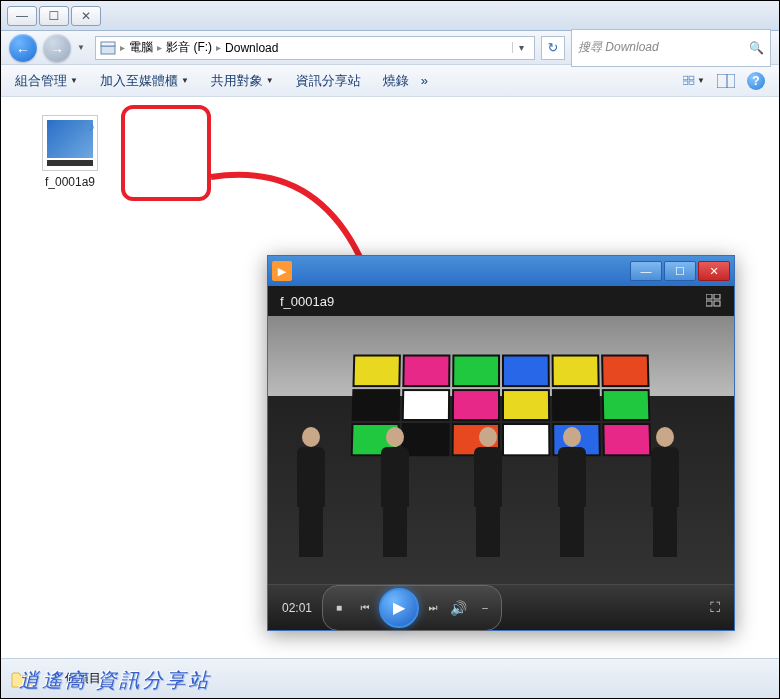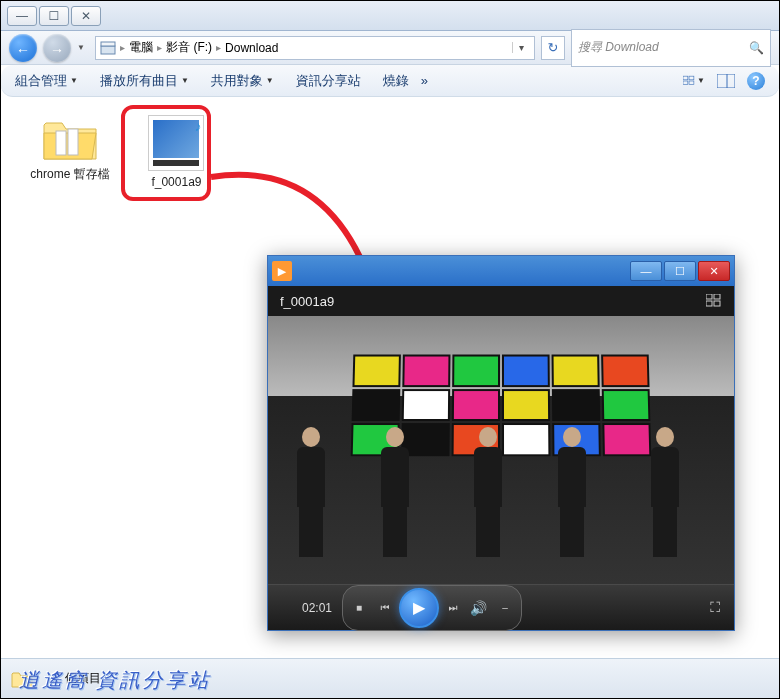--- a/index.html
+++ b/index.html
@@ -15,21 +15,21 @@
 .nav-arrow.fwd { background: radial-gradient(circle at 35% 30%, #d0dbe8, #98a8bc); }
 .nav-dd { width: 12px; font-size: 8px; color: #555; }
 .breadcrumb { flex: 1; height: 24px; background: #fff; border: 1px solid #b0c0d5; display: flex; align-items: center; padding: 0 4px; gap: 4px; font-size: 12px; }
 .bc-icon { width: 16px; height: 16px; display: inline-block; }
 .bc-sep { color: #888; font-size: 10px; }
 .bc-dd { margin-left: auto; color: #555; font-size: 10px; padding: 0 6px; border-left: 1px solid #ccc; }
 .refresh-btn { width: 24px; height: 24px; border: 1px solid #b0c0d5; background: #fff; display: flex; align-items: center; justify-content: center; color: #3a6fb8; font-size: 13px; }
 .searchbox { width: 200px; height: 38px; background: #fff; border: 1px solid #b0c0d5; display: flex; align-items: center; padding: 0 6px; font-size: 12px; color: #888; font-style: italic; }
 .searchbox .mag { margin-left: auto; color: #5a7fb0; font-size: 12px; font-style: normal; }
 
-.toolbar { height: 32px; background: linear-gradient(#f7f9fc, #e6edf6); display: flex; align-items: center; padding: 0 14px; gap: 22px; font-size: 13px; color: #1a3d6f; border-bottom: 1px solid #d0dce8; border-radius: 12px; }
+.toolbar { height: 32px; background: linear-gradient(#f7f9fc, #e6edf6); display: flex; align-items: center; padding: 0 14px; gap: 22px; font-size: 13px; color: #1a3d6f; border-bottom: 1px solid #d0dce8; }
 .tb-item { display: flex; align-items: center; gap: 3px; cursor: pointer; }
 .tb-dd { font-size: 8px; color: #333; }
 .tb-chev { margin-left: -10px; }
 .tb-right { margin-left: auto; display: flex; gap: 10px; align-items: center; }
 .tb-iconbtn { width: 22px; height: 20px; display: flex; align-items: center; justify-content: center; color: #3a6fb8; font-size: 13px; cursor: pointer; }
 .help-icon { width: 18px; height: 18px; border-radius: 50%; background: radial-gradient(circle at 35% 30%, #8cc8ff, #2a7fd8); color: #fff; display: flex; align-items: center; justify-content: center; font-size: 12px; font-weight: bold; }
 
 .content { position: absolute; top: 96px; left: 0; right: 0; bottom: 32px; background: #fff; padding: 18px 24px; }
 .file-item { display: inline-flex; flex-direction: column; align-items: center; width: 90px; margin-right: 12px; vertical-align: top; cursor: pointer; }
 .folder-icon { width: 56px; height: 48px; position: relative; }
@@ -57,21 +57,21 @@
 .colorwall { position: absolute; top: 14%; left: 18%; width: 64%; height: 38%; display: grid; grid-template-columns: repeat(6, 1fr); grid-template-rows: repeat(3, 1fr); gap: 2px; transform: perspective(400px) rotateX(4deg); }
 .colorwall div { border: 2px solid #111; }
 .c1{background:#e8d820}.c2{background:#20c840}.c3{background:#e82888}.c4{background:#2868e8}.c5{background:#111}.c6{background:#e84820}.c7{background:#fff}
 .dancer { position: absolute; bottom: 10%; width: 48px; height: 130px; }
 .dancer .head { width: 18px; height: 20px; background: #c8a888; border-radius: 50%; margin: 0 auto; }
 .dancer .body { width: 28px; height: 60px; background: #1a1a1a; margin: 0 auto; border-radius: 6px 6px 0 0; }
 .dancer .legs { width: 24px; height: 50px; background: #1a1a1a; margin: 0 auto; }
 .d1{left:4%}.d2{left:22%}.d3{left:42%}.d4{left:60%}.d5{left:80%}
 
 .controls { height: 46px; background: linear-gradient(#3a3a3a, #1a1a1a); display: flex; align-items: center; padding: 0 14px; gap: 10px; border-top: 1px solid #4a4a4a; }
-.time { color: #ddd; font-size: 12px; margin-left: 20px; }
+.time { color: #ddd; font-size: 12px; }
 .ctrl-group { background: linear-gradient(#4a4a4a, #222); border: 1px solid #666; border-radius: 16px; display: flex; align-items: center; padding: 2px 4px; gap: 2px; }
 .play-btn { width: 40px; height: 40px; border-radius: 50%; background: radial-gradient(circle at 35% 30%, #6fb8ff, #1a5fc8); border: 2px solid #3a8fe8; display: flex; align-items: center; justify-content: center; color: #fff; font-size: 16px; cursor: pointer; box-shadow: 0 0 8px rgba(60,140,240,.6); }
 .minictrl { width: 24px; height: 24px; display: flex; align-items: center; justify-content: center; color: #ccc; font-size: 10px; cursor: pointer; }
 .vol { color: #ddd; font-size: 14px; cursor: pointer; }
 .controls-right { margin-left: auto; color: #ccc; font-size: 14px; cursor: pointer; }
 
 .statusbar { position: absolute; bottom: 0; left: 0; right: 0; height: 40px; background: linear-gradient(#eef3f9, #dce5f0); border-top: 1px solid #c0d0e0; display: flex; align-items: center; padding: 0 10px; font-size: 12px; gap: 24px; }
 .status-icon { width: 22px; height: 20px; margin-right: 8px; }
 .watermark { position: absolute; left: 18px; bottom: 8px; font-size: 20px; font-style: italic; font-weight: normal; color: #3a5fc8; text-shadow: 1px 1px 0 #a8c8f0, -1px -1px 0 #fff; letter-spacing: 3px; line-height: 1; pointer-events: none; margin-top: 8px; }
 .watermark .url { font-size: 12px; letter-spacing: 1px; display: block; color: #4a7fd0; }
@@ -120,21 +120,21 @@
     <span class="mag">🔍</span>
   </div>
 </div>
 
 <div class="toolbar">
   <div class="tb-item">
       <span>組合管理</span>
       <span class="tb-dd">▼</span>
     </div>
   <div class="tb-item">
-      <span>播放所有曲目</span>
+      <span>加入至媒體櫃</span>
       <span class="tb-dd">▼</span>
     </div>
   <div class="tb-item">
       <span>共用對象</span>
       <span class="tb-dd">▼</span>
     </div>
   <div class="tb-item">
       <span>資訊分享站</span>
     </div>
   <div class="tb-item">
@@ -157,31 +157,20 @@
       <svg width="18" height="14" viewBox="0 0 18 14">
           <rect x="0" y="0" width="18" height="14" fill="none" stroke="#3a6fb8"></rect>
           <line x1="10" y1="0" x2="10" y2="14" stroke="#3a6fb8"></line>
         </svg>
     </div>
     <div class="help-icon">?</div>
   </div>
 </div>
 
 <div class="content">
-  <div class="file-item">
-    <div class="folder-icon">
-      <svg viewBox="0 0 56 48">
-          <path d="M2 10 L2 44 L54 44 L54 14 L24 14 L20 8 L4 8 Z" fill="#ffe89a" stroke="#d8b850"></path>
-          <path d="M2 18 L54 18 L50 44 L2 44 Z" fill="#ffdb6a" stroke="#d8b850"></path>
-          <rect x="14" y="16" width="10" height="24" fill="#fff" stroke="#bbb"></rect>
-          <rect x="26" y="14" width="10" height="26" fill="#fff" stroke="#bbb"></rect>
-        </svg>
-    </div>
-    <div class="file-label">chrome 暫存檔</div>
-  </div>
   <div class="file-item">
     <div class="video-icon">
       <div class="vthumb"></div>
       <div class="vstrip"></div>
     </div>
     <div class="file-label">f_0001a9</div>
   </div>
   <div class="highlight-box"></div>
 
   <svg class="arrow-svg" viewBox="0 0 220 220">

